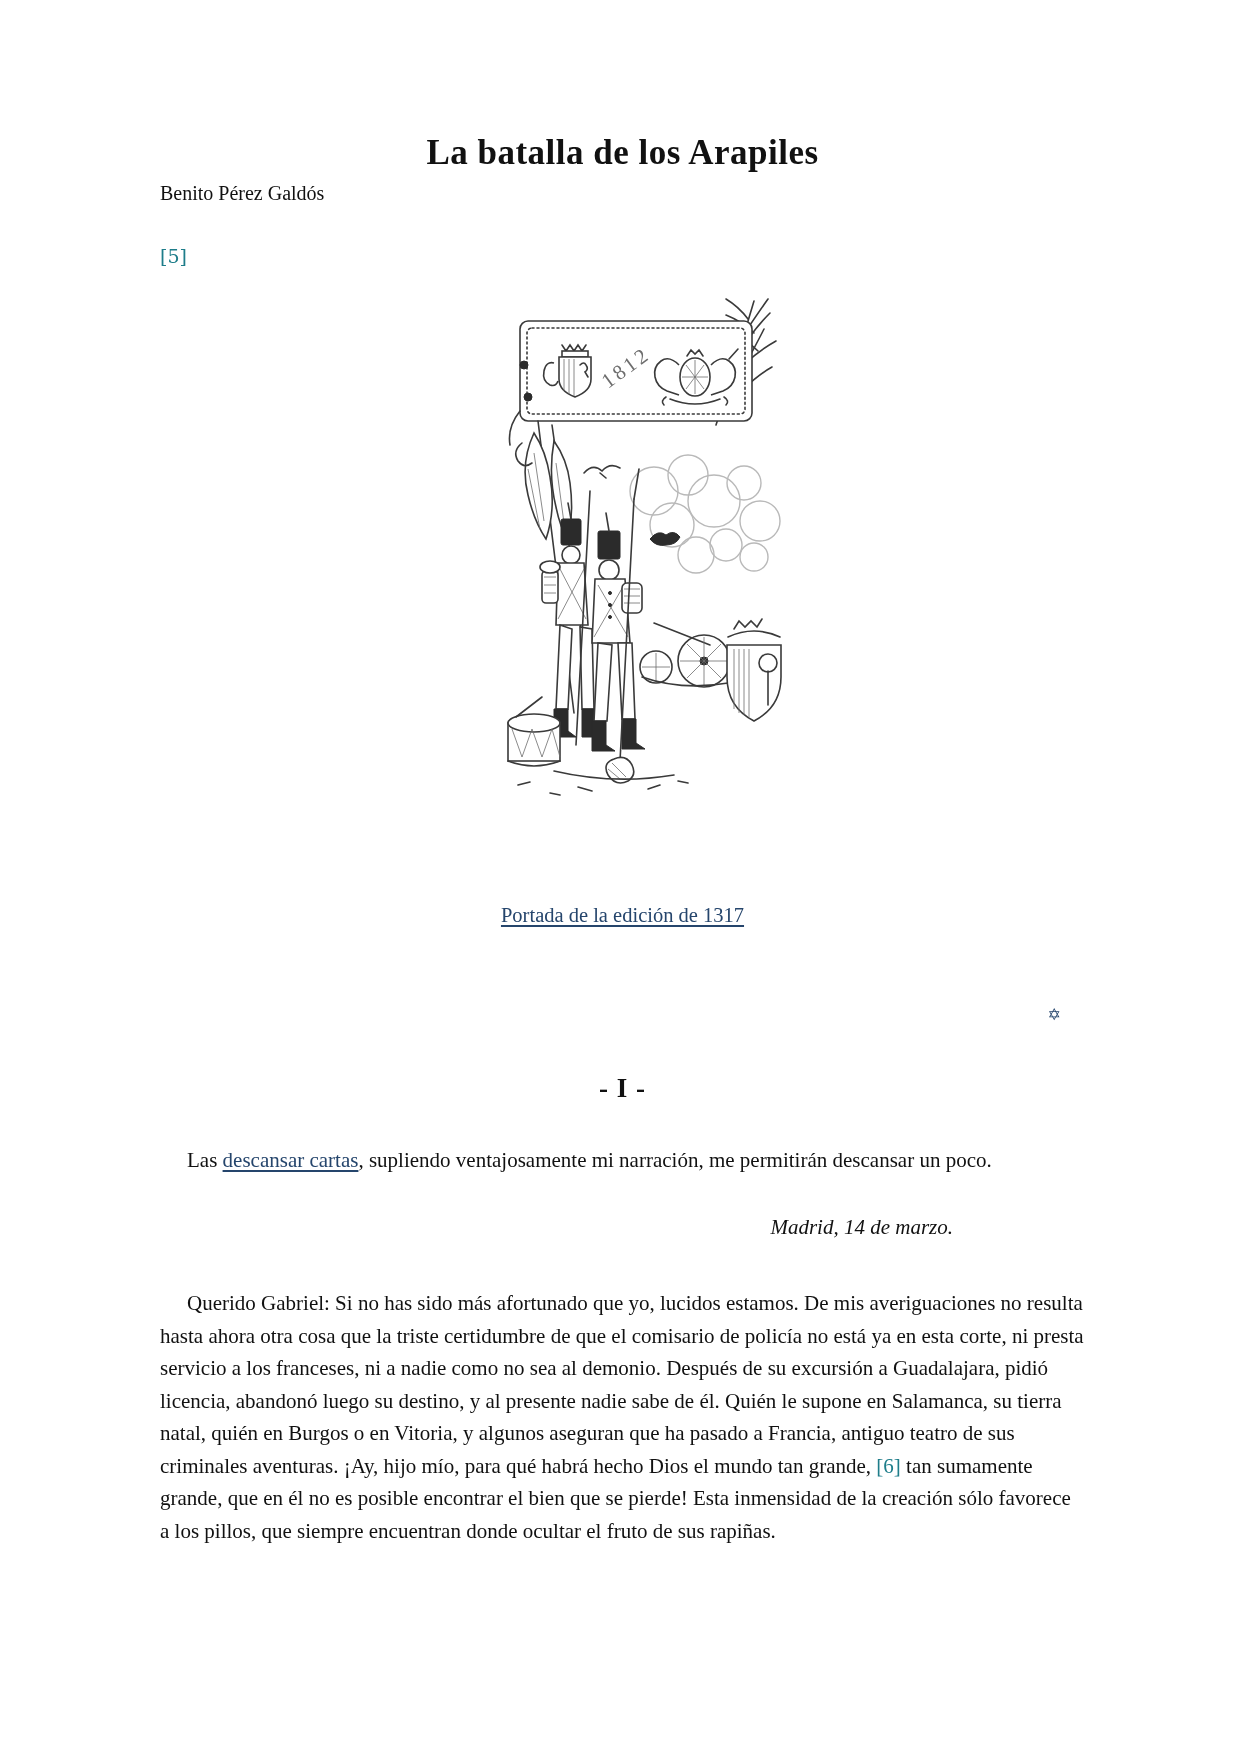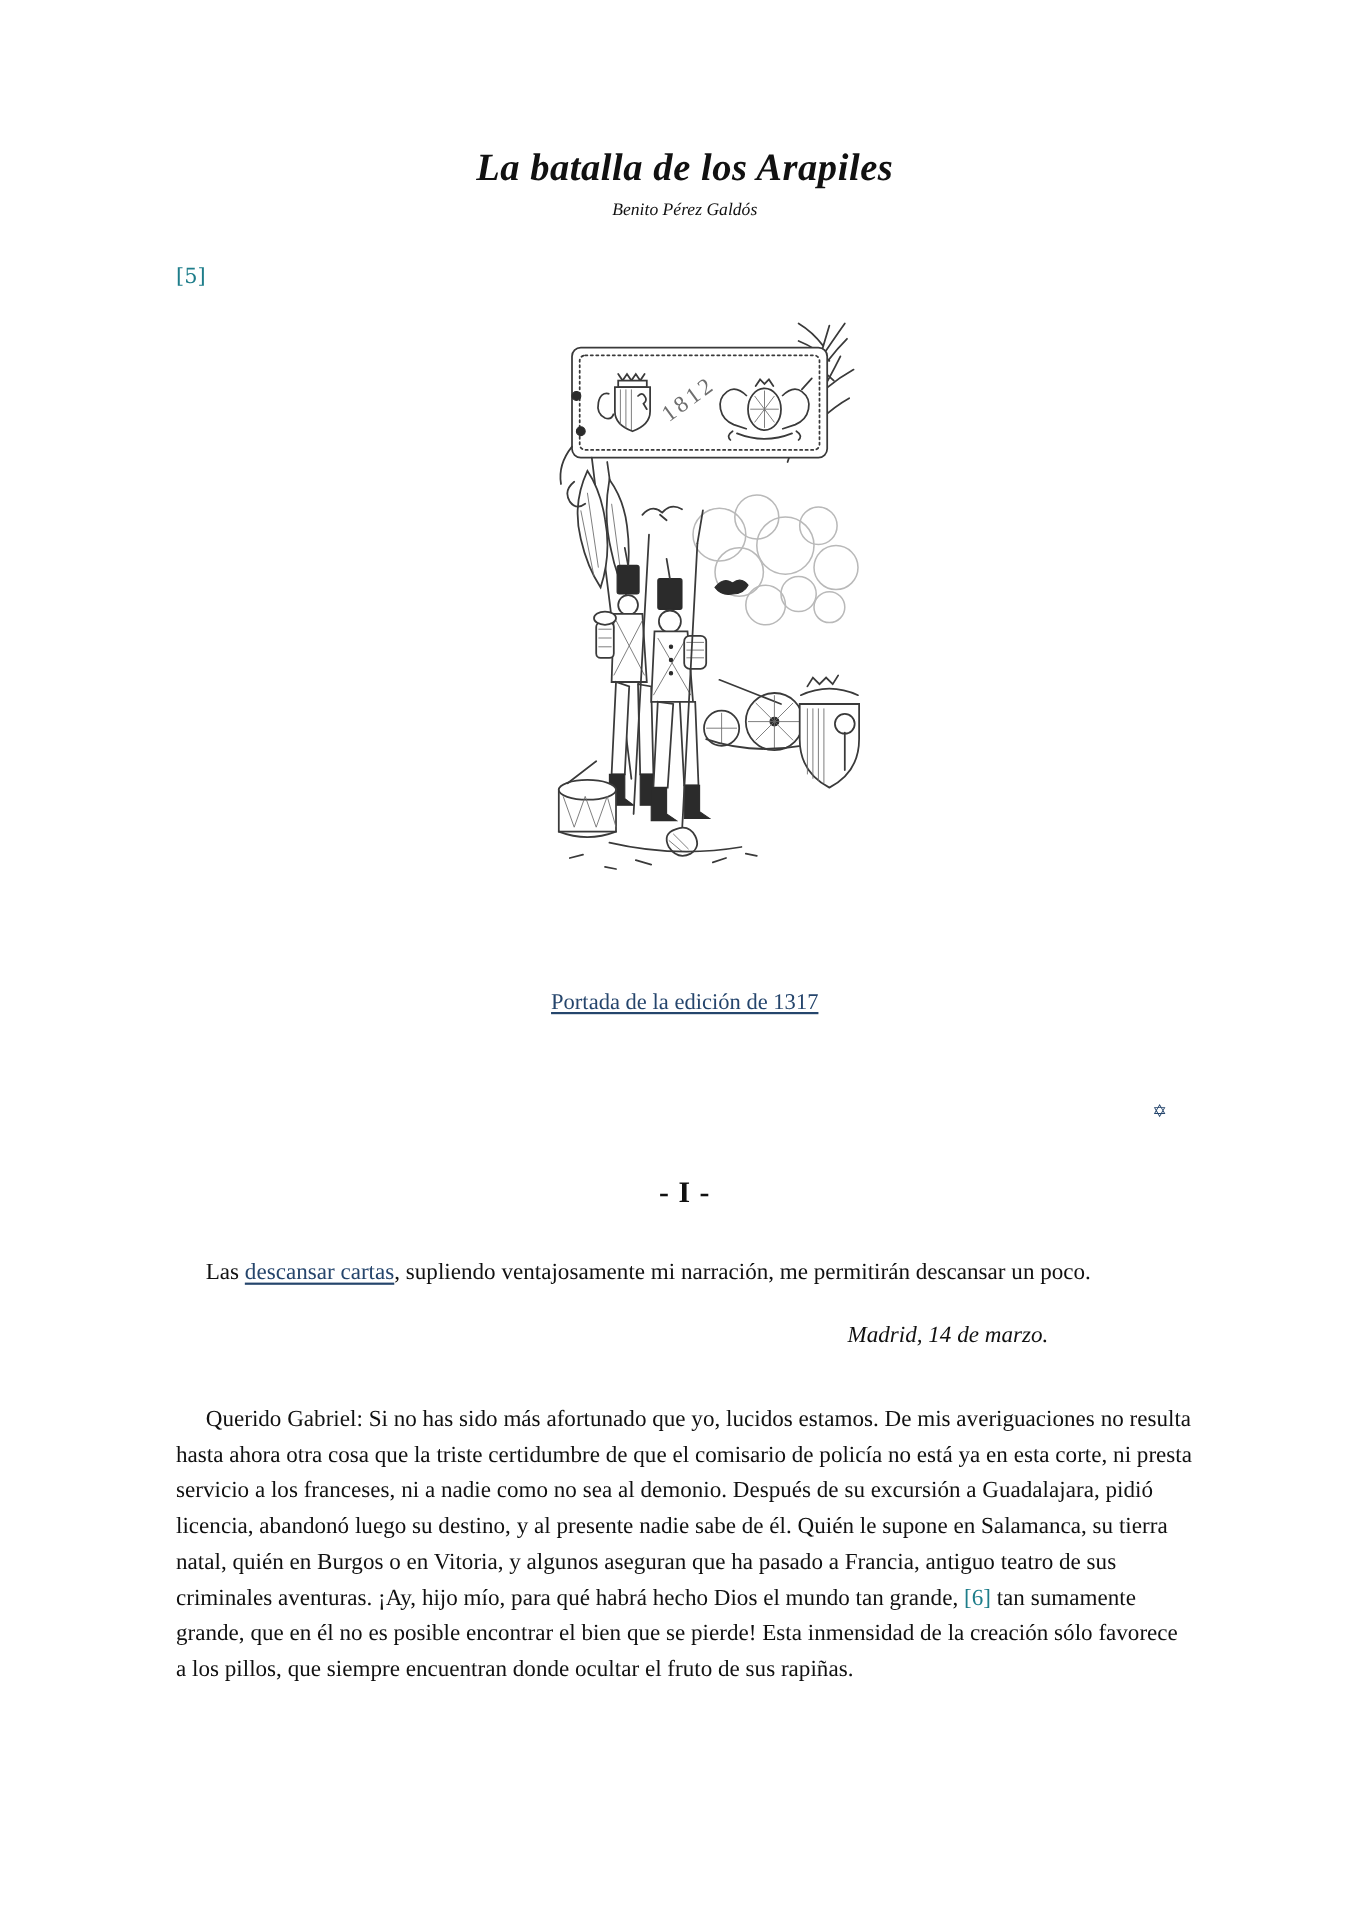--- a/index.html
+++ b/index.html
@@ -10,42 +10,42 @@
   }
   *{margin:0;padding:0;box-sizing:border-box;}
   html,body{background:var(--bg-color);}
   body{
     width:1241px;min-height:1754px;margin:0 auto;
     font-family:"Liberation Serif","DejaVu Serif",serif;
     color:var(--text-color);
   }
   .page{padding:132px 156px 60px 160px;}
   .book-title{
-    text-align:center;font-size:35px;font-weight:bold;font-style:italic;
+    text-align:center;font-size:35px;font-weight:bold;
     letter-spacing:.5px;line-height:1.2;
   }
-  .author{text-align:center;font-size:16px;margin-top:8px;font-style:italic;}
+  .author{text-align:left;font-size:20px;margin-top:8px;}
   .page-marker{color:var(--marker-color);font-size:19px;margin-top:40px;font-family:"DejaVu Serif",serif;}
   .illustration-wrap{margin-top:26px;text-align:center;}
   .illustration-wrap svg{display:inline-block;}
   .caption{ text-align:center;margin-top:92px;font-size:20.5px;}
   .caption a, .intro a{
     color:var(--link-color);text-decoration:underline;cursor:pointer;
     text-underline-offset:3px;
   }
   .divider{ text-align:right;padding-right:24px;margin-top:80px;font-size:16px;line-height:1;}
   .divider a{color:var(--link-color);text-decoration:none;cursor:pointer;}
   .chapter-heading{
     text-align:center;font-size:27px;font-weight:bold;margin-top:50px;
     letter-spacing:1px;
   }
   p{font-size:21px;line-height:1.55;}
   .intro{margin-top:40px;text-indent:27px;}
   .dateline{
-    margin-top:24px;font-style:italic;text-align:right;padding-right:132px;
+    margin-top:34px;font-style:italic;text-align:right;padding-right:132px;
   }
   .letter{margin-top:44px;text-indent:27px;}
   .inline-marker{color:var(--marker-color);cursor:pointer;}
   
   .sk{stroke:#3a3a3a;fill:none;stroke-width:1.6;stroke-linecap:round;}
   .skf{stroke:#3a3a3a;fill:#ffffff;stroke-width:1.6;}
   .dark{fill:#2b2b2b;stroke:#2b2b2b;}
   .smoke{stroke:#b9b9b9;fill:none;stroke-width:1.4;}
   .hatch{stroke:#6d6d6d;stroke-width:.8;}
 </style>

